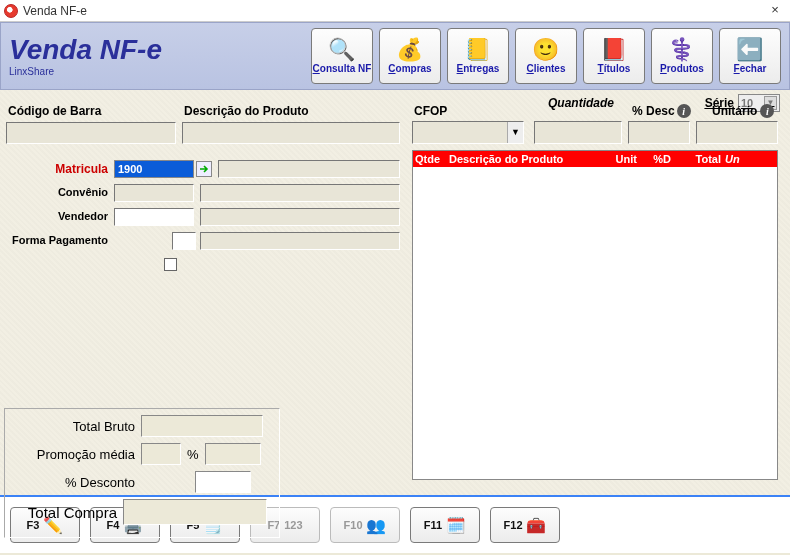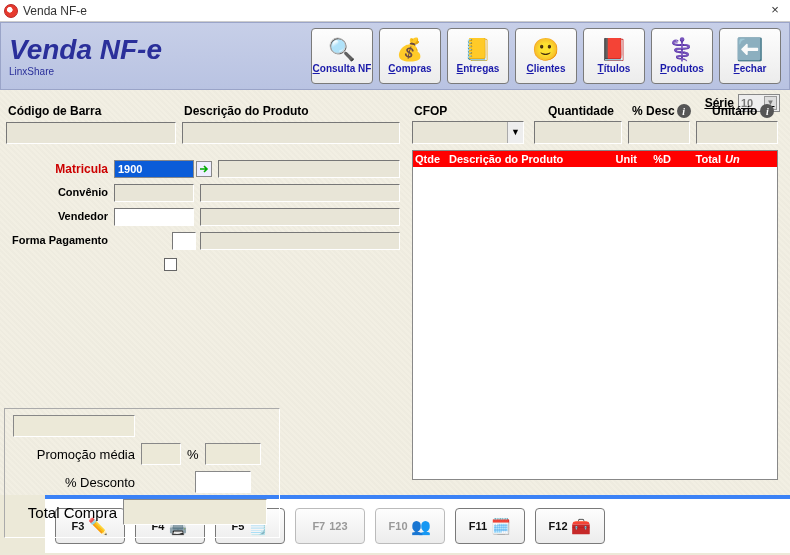--- a/index.html
+++ b/index.html
@@ -172,26 +172,25 @@
     border-left:1px solid #888;
     border-right:1px solid #fff;
     border-bottom:1px solid #fff;
     height:22px;
   }
 
   
   .fn-bar {
     height: 58px;
     background:#fff;
-    border-top:4px solid #3b82f6;
+    border-top:2px solid #3b82f6;
     display:flex;
     align-items:center;
     padding:6px 10px;
     gap:10px;
-    margin-left:45px;
   }
   .fn-btn {
     width:70px; height:36px;
     background:linear-gradient(#fdfdfd,#ececec);
     border:1px solid #7a7a7a;
     border-radius:4px;
     display:flex;
     align-items:center;
     justify-content:center;
     gap:4px;
@@ -288,21 +287,21 @@
     <div class="combo">
       <span>10</span>
       <span class="cd">▼</span>
     </div>
   </div>
 
   <div style="position:absolute; left:8px; top:14px;" class="lbl-bold">Código de Barra</div>
   <div style="position:absolute; left:184px; top:14px;" class="lbl-bold">Descrição do Produto</div>
 
   <div style="position:absolute; left:414px; top:14px;" class="lbl-bold">CFOP</div>
-  <div style="position:absolute; left:548px; top:14px;" class="lbl-bold">Quantidade</div>
+  <div style="position:absolute; left:548px; top:6px;font-style:italic;" class="lbl-bold">Quantidade</div>
   <div style="position:absolute; left:632px; top:14px; display:flex; align-items:center; gap:2px;">
     <span class="lbl-bold">% Desc</span>
     <span class="info-i">i</span>
   </div>
   <div style="position:absolute; left:712px; top:14px; display:flex; align-items:center; gap:3px;">
     <span class="lbl-bold">Unitário</span>
     <span class="info-i">i</span>
   </div>
 
   <div class="sunken" style="position:absolute; left:6px; top:32px; width:170px; height:22px;"></div>
@@ -346,20 +345,21 @@
       <span style="width:150px;">Descrição do Produto</span>
       <span style="width:42px; text-align:right;">Unit</span>
       <span style="width:34px; text-align:right;">%D</span>
       <span style="width:50px; text-align:right;">Total</span>
       <span style="width:28px;font-style:italic;">Un</span>
     </div>
   </div>
 
   <div class="totals">
     <div class="row">
+      <div class="tl">Total Bruto</div>
       <div class="box" style="width:122px;"></div>
     </div>
     <div class="row">
       <div class="tl">Promoção média</div>
       <div class="box" style="width:40px;"></div>
       <div style="font-size:13px;">%</div>
       <div class="box" style="width:56px;"></div>
     </div>
     <div class="row">
       <div class="tl">% Desconto</div>

